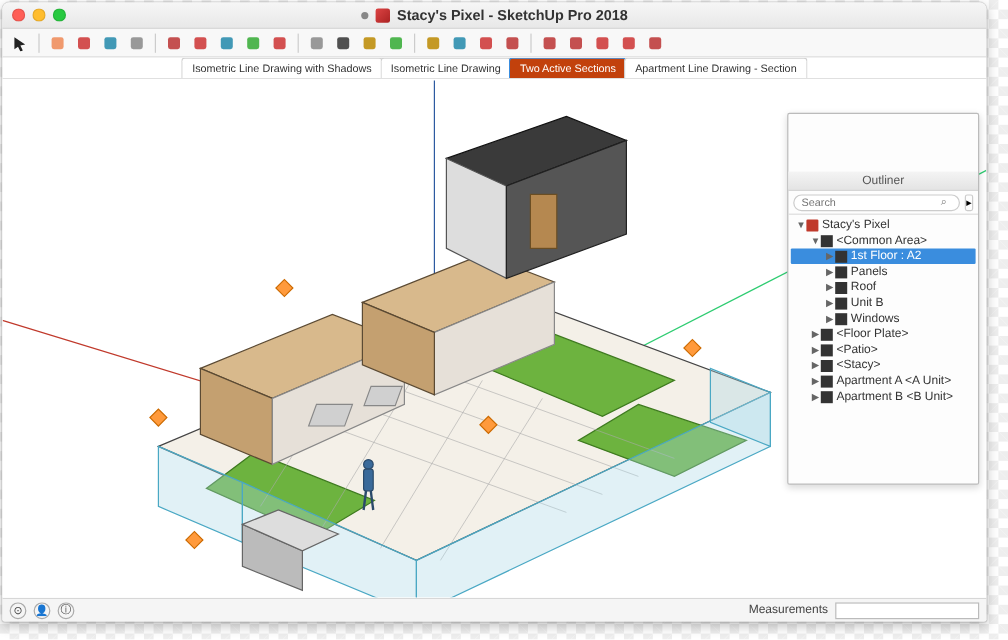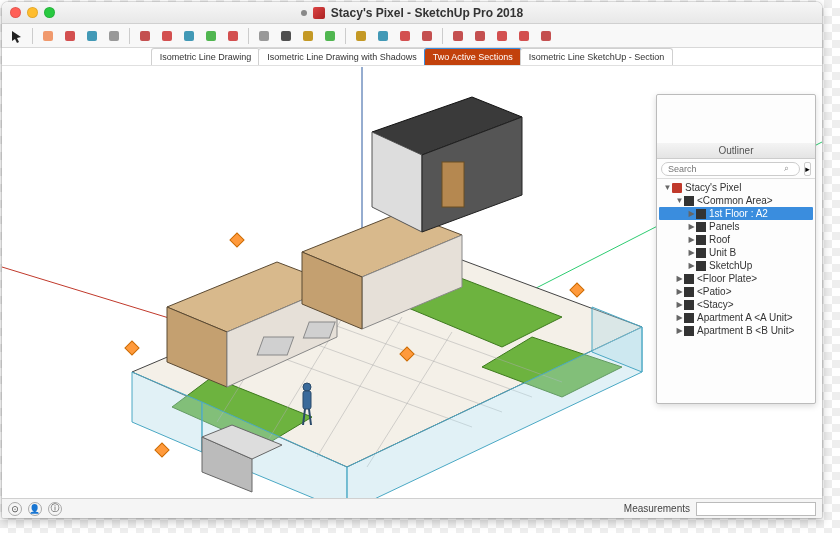--- a/index.html
+++ b/index.html
@@ -181,24 +181,24 @@
         </svg>
       </div>
       <div class="tool">
         <svg width="14" height="14">
           <rect x="2" y="2" width="10" height="10" rx="2" fill="#b33" opacity="0.85"></rect>
         </svg>
       </div>
     </div>
 
   <div class="scene-tabs" id="scene-tabs">
+      <div class="scene-tab">Isometric Line Drawing with Shadows</div>
       <div class="scene-tab">Isometric Line Drawing</div>
-      <div class="scene-tab">Isometric Line Drawing with Shadows</div>
       <div class="scene-tab active">Two Active Sections</div>
-      <div class="scene-tab">Isometric Line SketchUp - Section</div>
+      <div class="scene-tab">Apartment Line Drawing - Section</div>
     </div>
 
   <div class="content">
     <div class="viewport">
       <svg viewBox="0 0 820 430">
 
         <line x1="360" y1="310" x2="820" y2="75" stroke="#2ecc71" stroke-width="1"></line>
         <line x1="360" y1="310" x2="0" y2="200" stroke="#c0392b" stroke-width="1"></line>
         <line x1="360" y1="310" x2="360" y2="0" stroke="#2c5aa0" stroke-width="1"></line>
 
@@ -297,21 +297,21 @@
               <span class="lab">Roof</span>
             </div>
             <div class="node" style="padding-left: 28px;">
               <span class="arrow">▶</span>
               <span class="ico group"></span>
               <span class="lab">Unit B</span>
             </div>
             <div class="node" style="padding-left: 28px;">
               <span class="arrow">▶</span>
               <span class="ico group"></span>
-              <span class="lab">SketchUp</span>
+              <span class="lab">Windows</span>
             </div>
             <div class="node" style="padding-left: 16px;">
               <span class="arrow">▶</span>
               <span class="ico group"></span>
               <span class="lab">&lt;Floor Plate&gt;</span>
             </div>
             <div class="node" style="padding-left: 16px;">
               <span class="arrow">▶</span>
               <span class="ico group"></span>
               <span class="lab">&lt;Patio&gt;</span>

